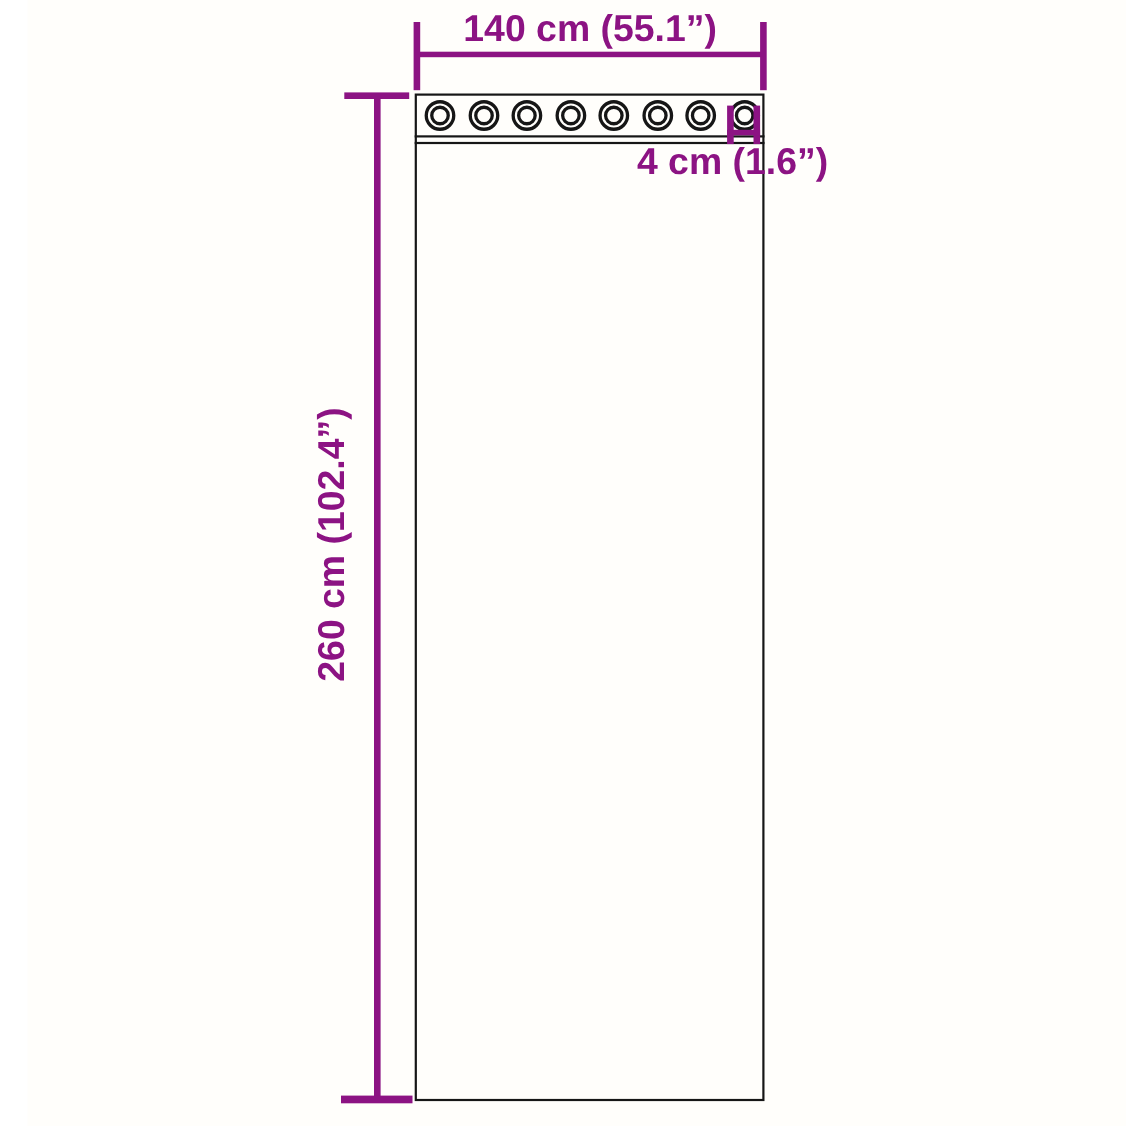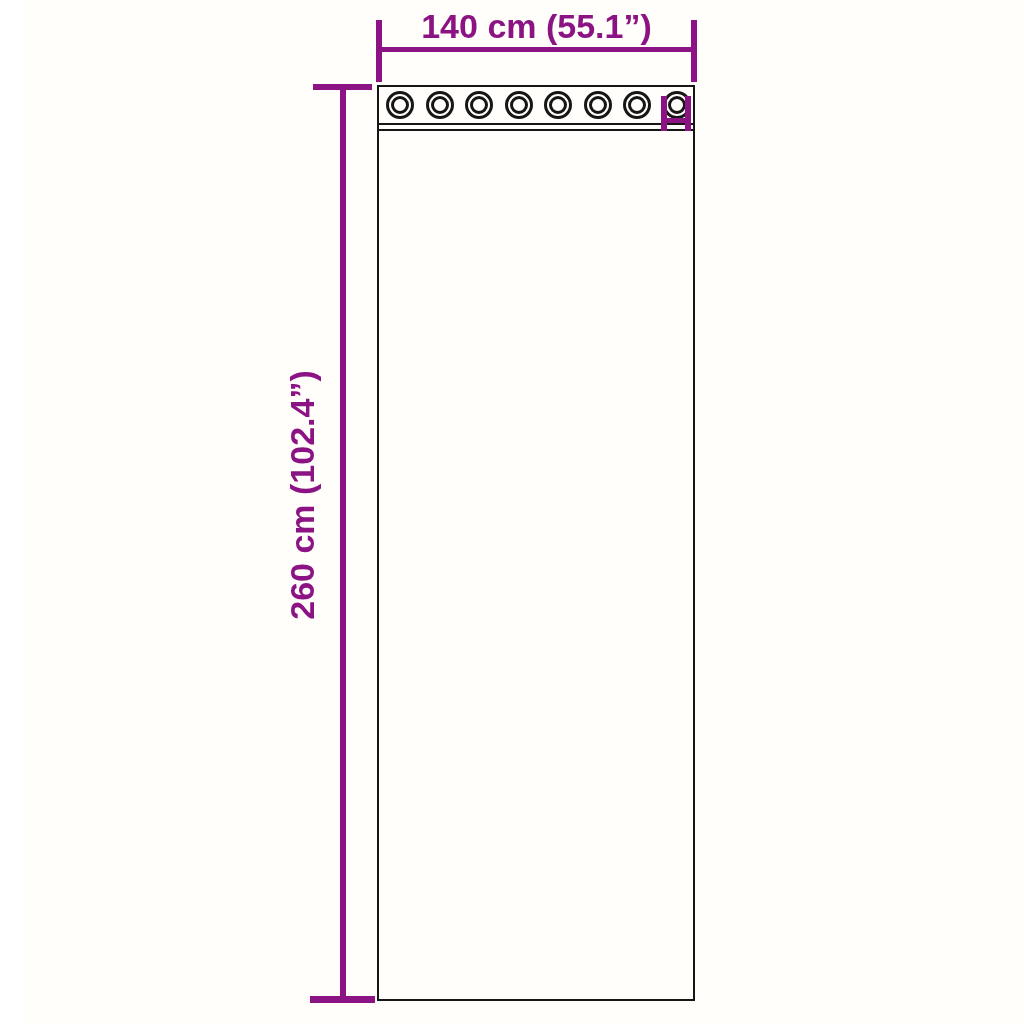--- a/index.html
+++ b/index.html
@@ -152,14 +152,15 @@
   <div class="dim-label width-label">140 cm (55.1”)</div>
 
   <div class="dim left-dim-line"></div>
   <div class="dim left-dim-cap-t"></div>
   <div class="dim left-dim-cap-b"></div>
   <div class="dim-label height-label">260 cm (102.4”)</div>
 
   <div class="dim bracket-bar-l"></div>
   <div class="dim bracket-bar-r"></div>
   <div class="dim bracket-cross"></div>
+  <div class="dim-label grommet-size-label">4 cm (1.6”)</div>
 
 </div>
 
 </body></html>

